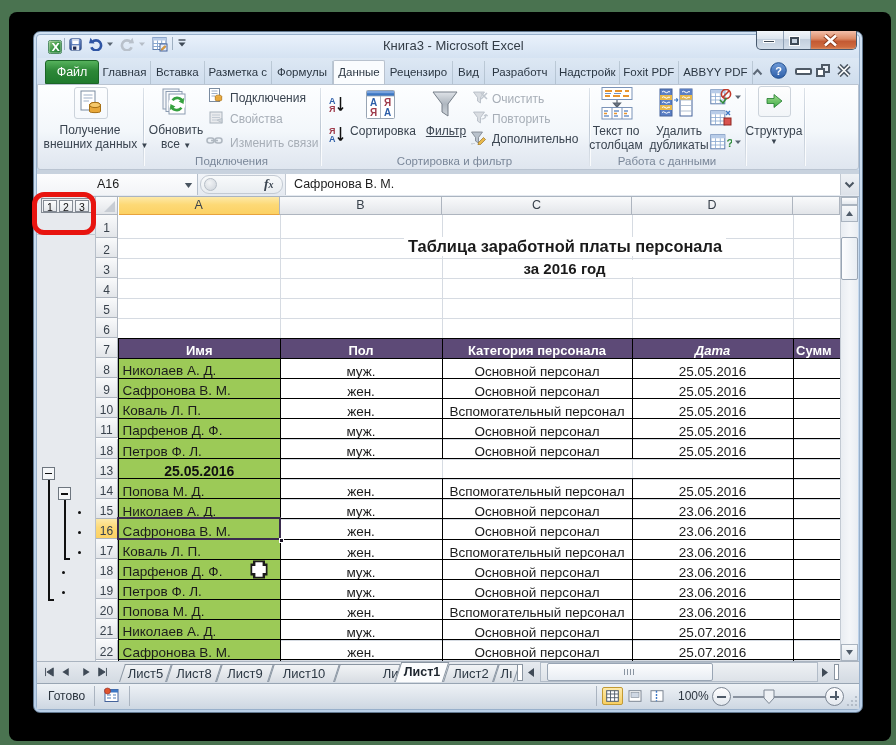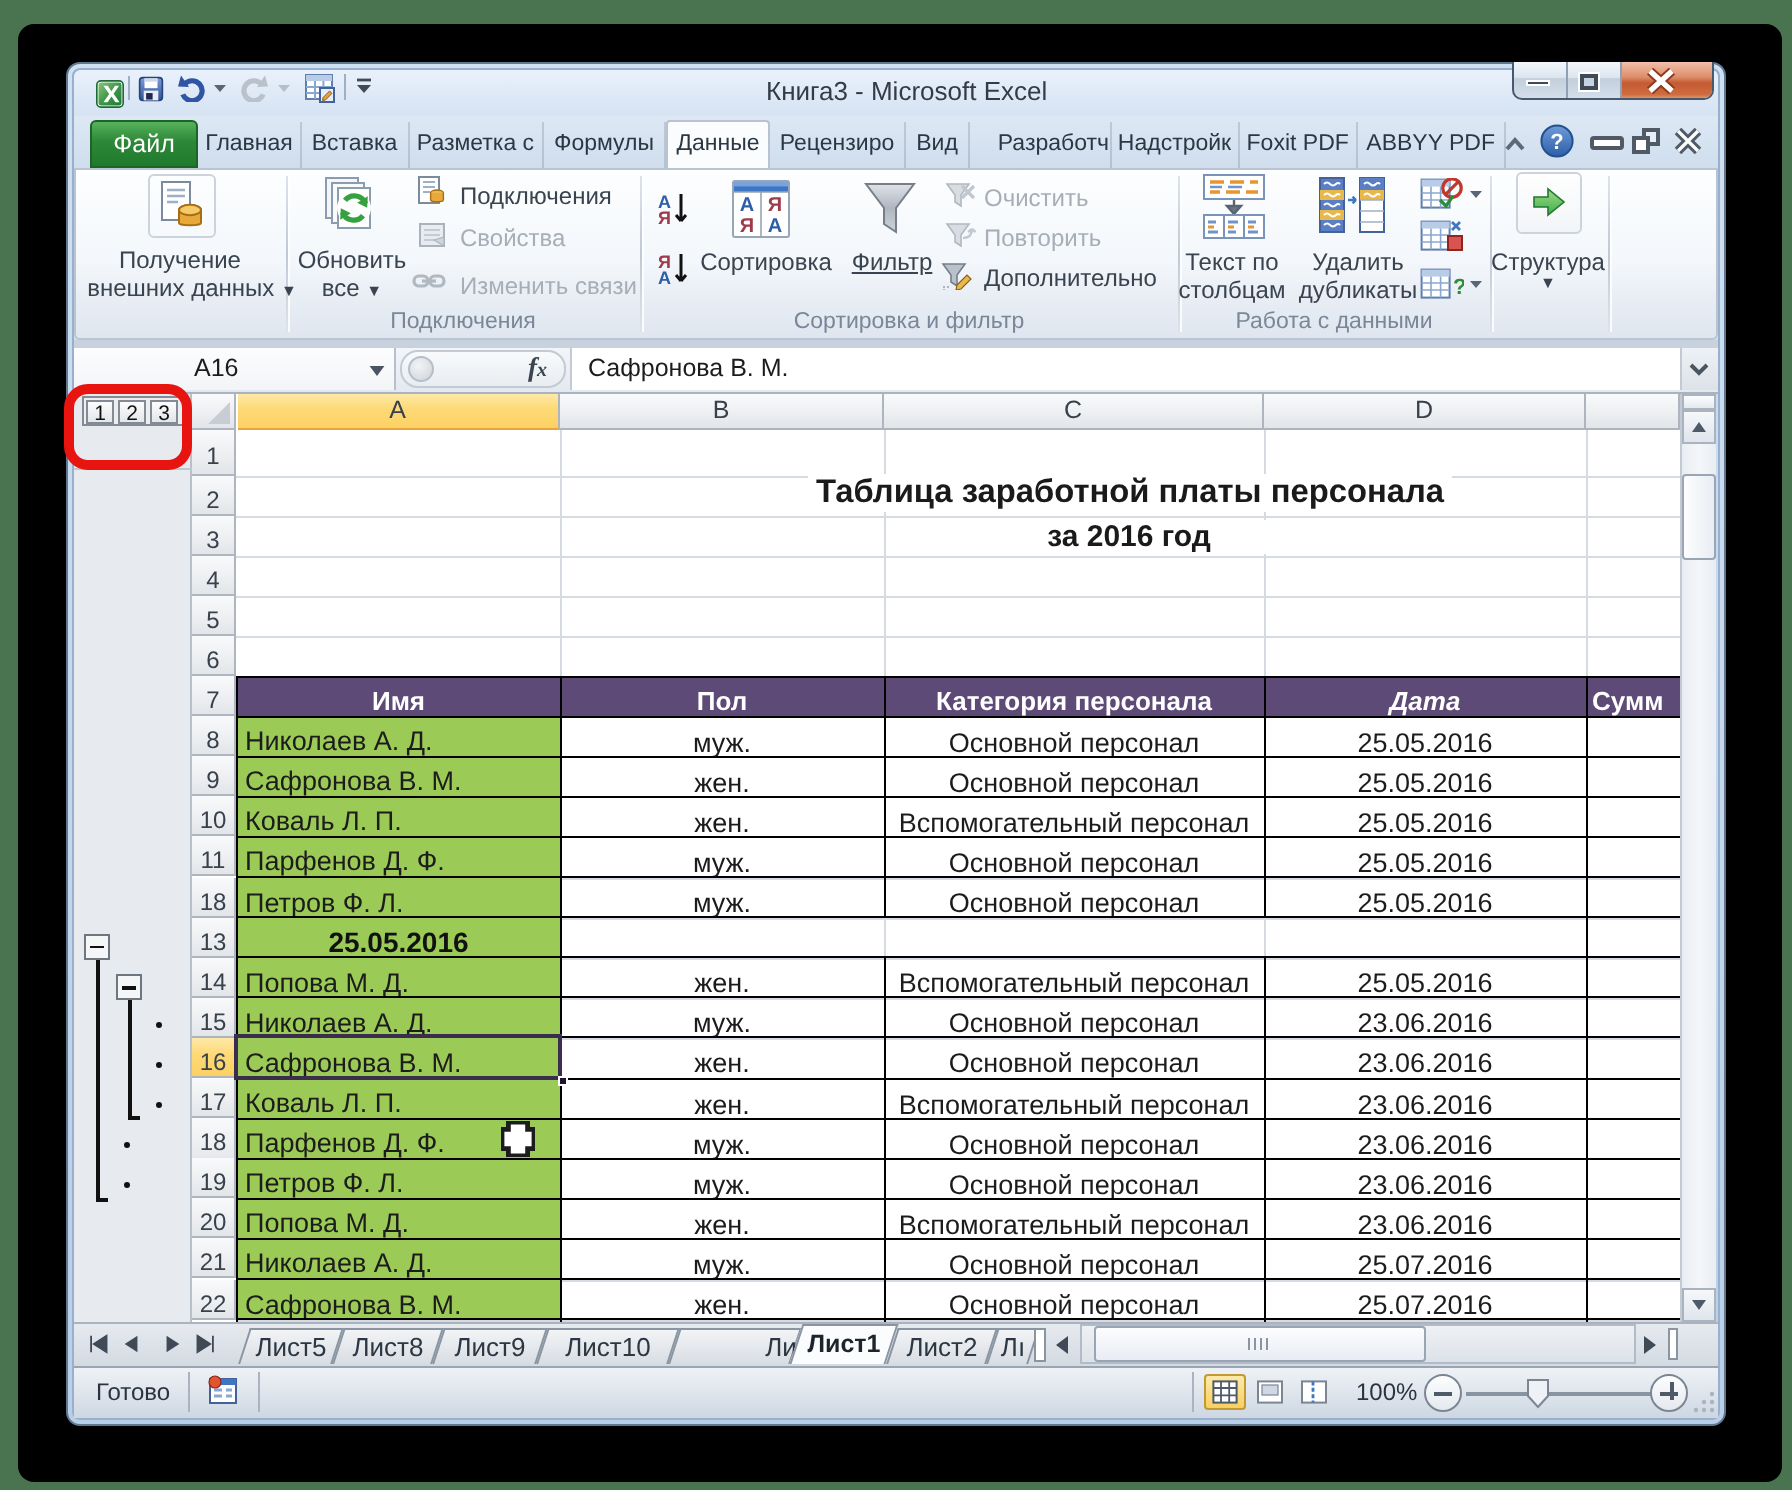--- a/index.html
+++ b/index.html
@@ -105,21 +105,21 @@
 <div class="ab" style="left:272px;top:61px;width:61px;height:23px;color:#2b3743;overflow:hidden;
  font-size:11.5px;text-align:center;line-height:22px;border-right:1px solid rgba(130,145,160,0.35);">Формулы</div>
 <div class="ab" style="left:333px;top:60px;width:52px;height:25px;border-radius:2px 2px 0 0;
  background:#fafcfe;border:1px solid #b9c2ce;border-bottom:none;color:#2b3743;
  font-size:11.5px;text-align:center;line-height:23px;">Данные</div>
 <div class="ab" style="left:385px;top:61px;width:68px;height:23px;color:#2b3743;overflow:hidden;
  font-size:11.5px;text-align:center;line-height:22px;border-right:1px solid rgba(130,145,160,0.35);">Рецензиро</div>
 <div class="ab" style="left:453px;top:61px;width:32px;height:23px;color:#2b3743;overflow:hidden;
  font-size:11.5px;text-align:center;line-height:22px;border-right:1px solid rgba(130,145,160,0.35);">Вид</div>
 <div class="ab" style="left:485px;top:61px;width:70.5px;height:23px;color:#2b3743;overflow:hidden;
- font-size:11.5px;text-align:right;line-height:22px;border-right:1px solid rgba(130,145,160,0.35);">Разработч</div>
+ font-size:11.5px;text-align:center;line-height:22px;border-right:1px solid rgba(130,145,160,0.35);">Разработч</div>
 <div class="ab" style="left:555.5px;top:61px;width:64.5px;height:23px;color:#2b3743;overflow:hidden;
  font-size:11.5px;text-align:center;line-height:22px;border-right:1px solid rgba(130,145,160,0.35);">Надстройк</div>
 <div class="ab" style="left:620px;top:61px;width:58.700000000000045px;height:23px;color:#2b3743;overflow:hidden;
  font-size:11.5px;text-align:center;line-height:22px;border-right:1px solid rgba(130,145,160,0.35);">Foxit PDF</div>
 <div class="ab" style="left:678.7px;top:61px;width:74.29999999999995px;height:23px;color:#2b3743;overflow:hidden;
  font-size:11.5px;text-align:center;line-height:22px;border-right:1px solid rgba(130,145,160,0.35);">ABBYY PDF</div>
 
 <svg class="ab" style="left:752px;top:68px" width="11" height="8" viewBox="0 0 11 8">
     <path d="M1.5 6.5 L5.5 2 L9.5 6.5" fill="none" stroke="#5d6977" stroke-width="2"></path>
   </svg>

